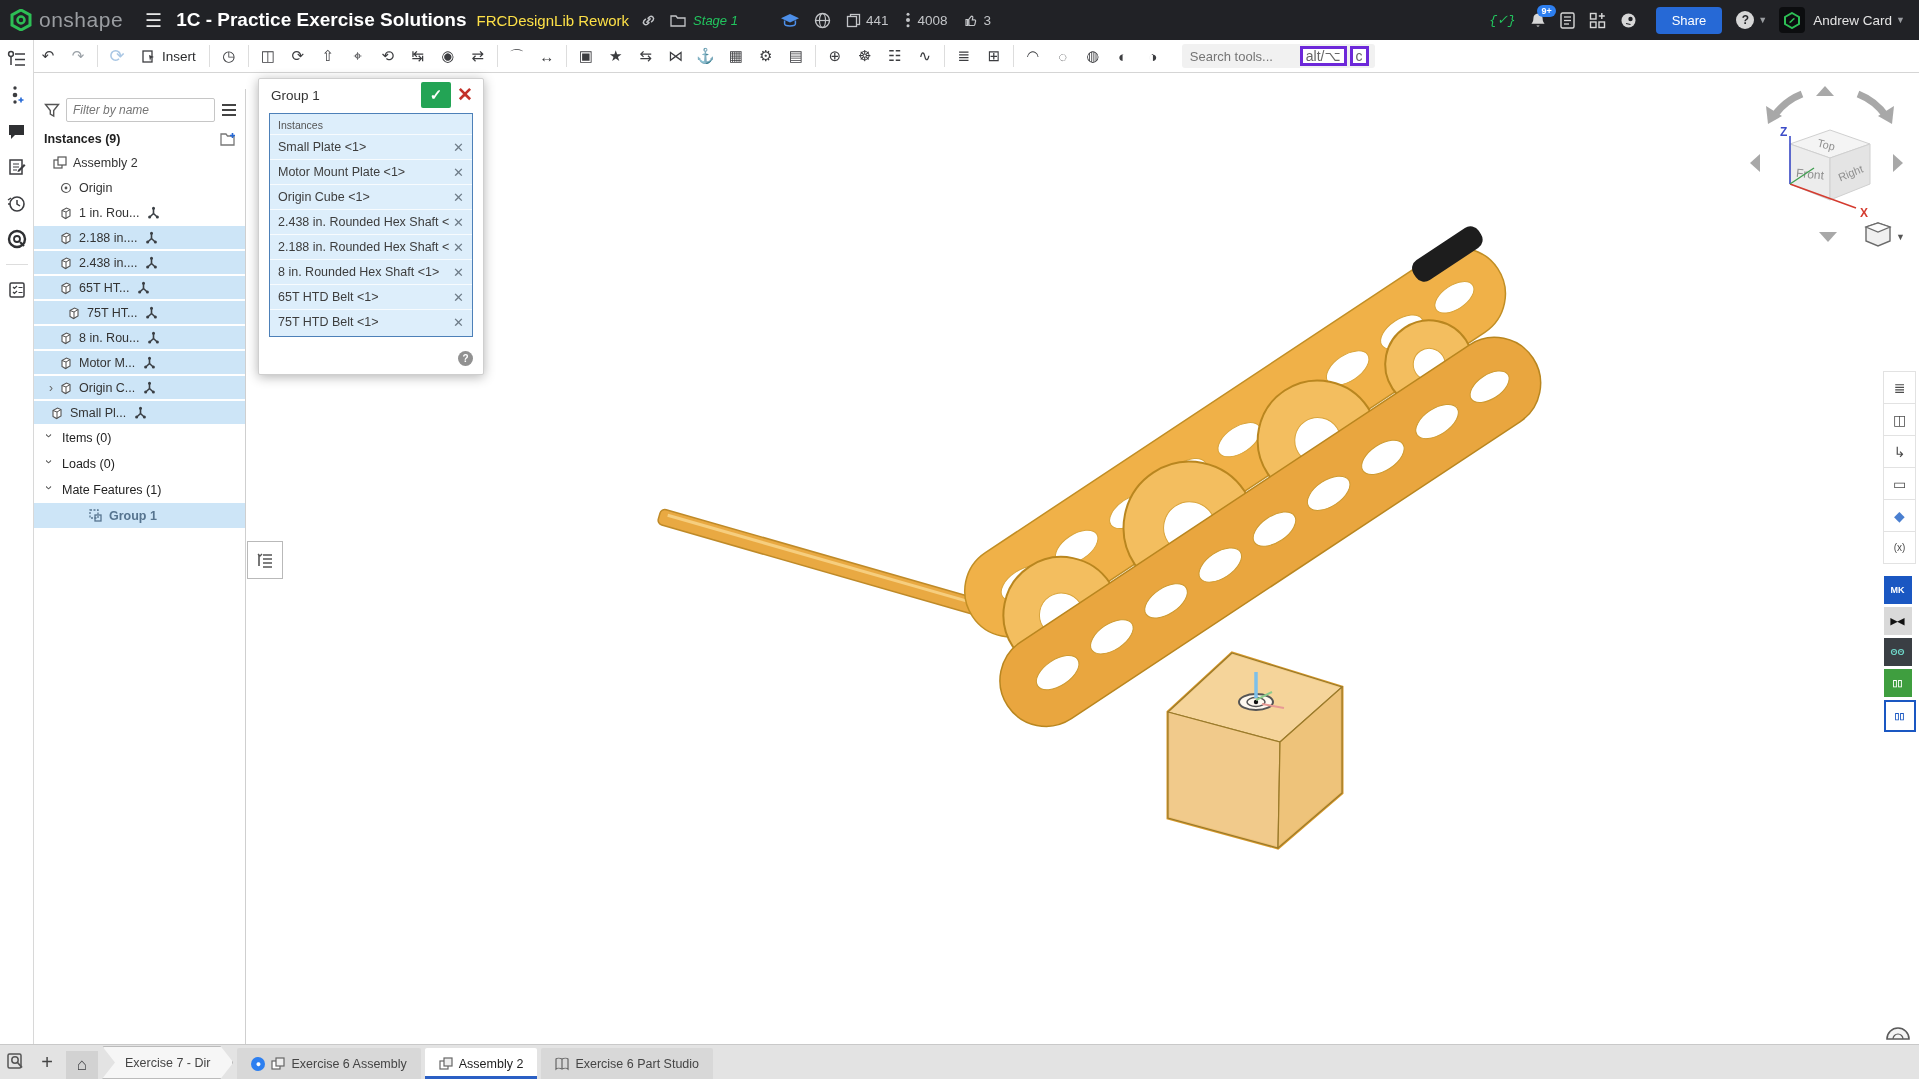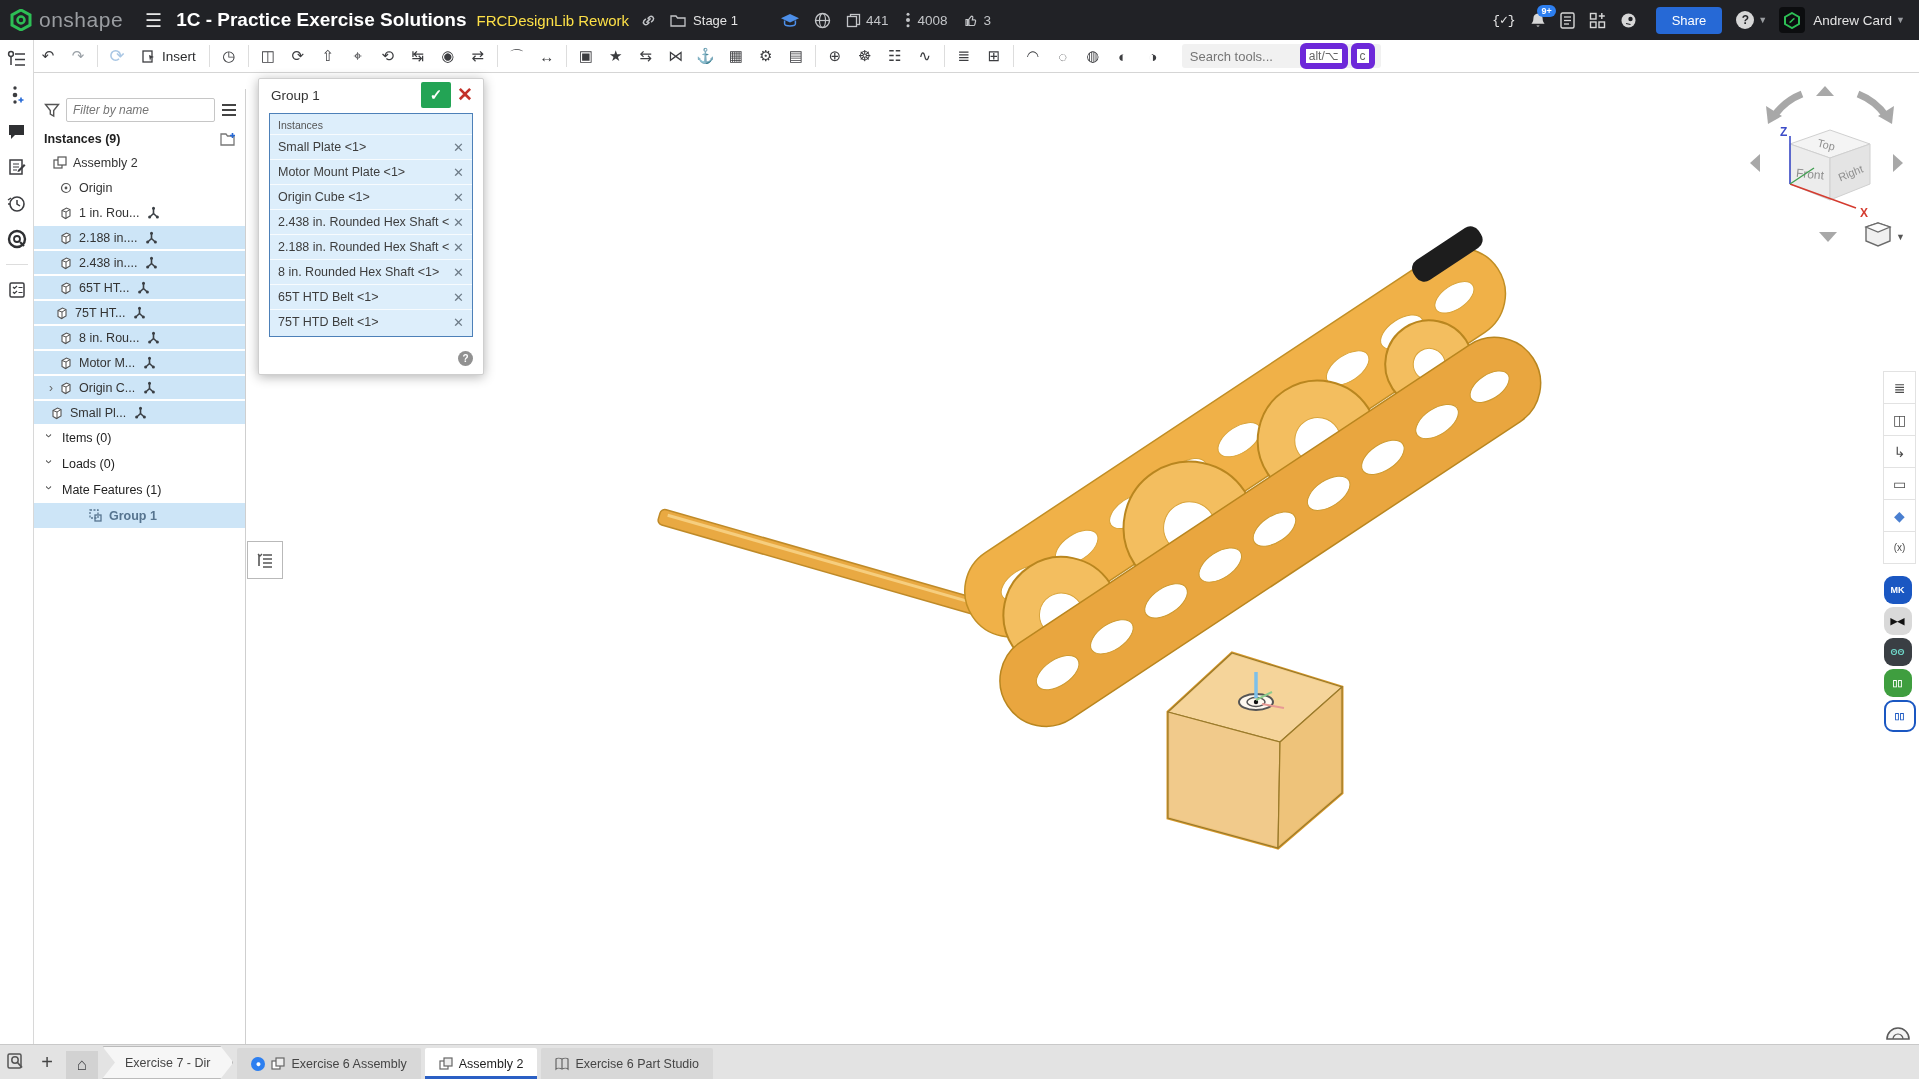--- a/index.html
+++ b/index.html
@@ -8,40 +8,40 @@
   svg{display:block;}
 
   
   .topbar{position:absolute;left:0;top:0;width:1919px;height:40px;background:#212226;display:flex;align-items:center;z-index:60;color:#cfcfcf;}
   .logo{display:flex;align-items:center;margin-left:10px;gap:7px;}
   .logo-word{font-size:21px;color:#9a9da1;letter-spacing:.5px;}
   .hamburger{color:#e8e8e8;font-size:19px;margin:0 14px 0 22px;cursor:pointer;}
   .doc-title{color:#fff;font-size:19px;font-weight:bold;white-space:nowrap;}
   .doc-sub{color:#fde047;font-size:15px;margin-left:10px;white-space:nowrap;}
   .tb-ico{display:flex;align-items:center;justify-content:center;margin:0 7px;cursor:pointer;}
-  .tb-txt{font-size:13px;color:#e5e5e5;}
+  .tb-txt{font-size:13px;color:#22c55e;font-style:italic;}
   .stat{display:flex;align-items:center;gap:5px;margin:0 8px;font-size:13.5px;color:#c3c5c8;}
   .spacer{flex:1;}
   .badge{position:absolute;top:-7px;right:-10px;background:#2d7ff0;color:#fff;font-size:9px;font-weight:bold;border-radius:7px;padding:1px 4px;}
   .share-btn{background:#2669d6;color:#fff;font-size:13px;border:none;border-radius:4px;padding:6px 16px;margin:0 12px;cursor:pointer;}
   .help-circ{width:18px;height:18px;border-radius:50%;background:#d7d7d7;color:#25262a;font-weight:bold;font-size:12px;display:flex;align-items:center;justify-content:center;}
   .caret{color:#9a9da1;font-size:9px;margin-left:4px;}
   .avatar{width:26px;height:26px;background:#0c0d0f;border-radius:4px;display:flex;align-items:center;justify-content:center;margin:0 8px 0 10px;}
   .user-name{color:#e4e4e4;font-size:13.5px;}
 
   
   .toolbar{position:absolute;left:33px;top:40px;right:0;height:32px;background:#fff;border-bottom:1px solid #d5d5d5;display:flex;align-items:center;z-index:40;}
   .ticon{width:30px;height:26px;display:flex;align-items:center;justify-content:center;font-size:15px;color:#3c3d40;cursor:pointer;flex:0 0 auto;}
   .ticon.muted{color:#9aa0a6;}
   .ticon.disabled{color:#aac7e4;font-size:18px;}
   .tsep{width:1px;height:22px;background:#ddd;margin:0 4px;flex:0 0 auto;}
   .insert-btn{display:flex;align-items:center;gap:6px;font-size:13.5px;color:#2b2c2e;padding:3px 9px;cursor:pointer;flex:0 0 auto;}
   .search-wrap{margin-left:14px;display:flex;align-items:center;background:#f1f1f1;border-radius:3px;height:24px;padding:0 6px;flex:0 0 auto;}
   .search-wrap input{border:none;background:transparent;outline:none;font-size:13px;width:105px;color:#444;font-family:"Liberation Sans",sans-serif;}
-  .kbd{font-size:12px;color:#666;background:#fff;border:6px solid #6d28d9;border-radius:6px;padding:0 3px;margin-left:3px;line-height:14px;}
+  .kbd{font-size:14px;color:#666;background:#fff;border:3px solid #6d28d9;border-radius:0;padding:0 3px;margin-left:3px;line-height:14px;}
 
   
   .leftstrip{position:absolute;left:0;top:40px;bottom:34px;width:33px;background:#fff;border-right:1px solid #d8d8d8;z-index:45;display:flex;flex-direction:column;align-items:center;padding-top:8px;gap:14px;}
   .strip-ico{width:22px;height:22px;display:flex;align-items:center;justify-content:center;cursor:pointer;}
   .strip-div{width:22px;height:1px;background:#ddd;}
 
   
   .leftpanel{position:absolute;left:34px;top:89px;width:211px;bottom:34px;background:#fff;border-right:1px solid #cfcfcf;z-index:30;font-size:12.5px;color:#333;}
   .filter-row{display:flex;align-items:center;gap:6px;padding:9px 8px 6px 10px;}
   .filter-row input{flex:1;min-width:0;border:1px solid #c6c6c6;border-radius:2px;height:22px;font-size:12px;font-style:italic;padding:0 6px;color:#555;outline:none;font-family:"Liberation Sans",sans-serif;}
@@ -79,21 +79,21 @@
   .inst-row{height:24px;display:flex;align-items:center;padding:0 8px;border-top:1px solid rgba(255,255,255,.75);font-size:12.5px;color:#3d3d3d;}
   .inst-row .nm{flex:1;overflow:hidden;white-space:nowrap;}
   .inst-row .rm{color:#6d7b87;font-size:13px;cursor:pointer;padding-left:4px;}
   .dlg-foot{display:flex;justify-content:flex-end;padding:4px 10px 8px 0;}
   .dlg-help{width:15px;height:15px;border-radius:50%;background:#919191;color:#fff;font-size:10px;font-weight:bold;display:flex;align-items:center;justify-content:center;cursor:pointer;}
 
   
   .rail{position:absolute;right:1px;top:372px;width:37px;display:flex;flex-direction:column;align-items:center;z-index:20;}
   .rail-btn{width:31px;height:31px;background:#fff;border:1px solid #e2e2e2;display:flex;align-items:center;justify-content:center;font-size:14px;color:#4c4c4c;cursor:pointer;margin-top:-1px;}
   .rail-gap{height:9px;}
-  .app-tile{width:28px;height:28px;border-radius:9px;margin:3px 0;display:flex;align-items:center;justify-content:center;cursor:pointer;font-weight:bold;}
+  .app-tile{width:28px;height:28px;border-radius:0;margin:3px 0;display:flex;align-items:center;justify-content:center;cursor:pointer;font-weight:bold;}
 
   
   .bottombar{position:absolute;left:0;bottom:0;width:1919px;height:34px;background:#e3e3e3;border-top:1px solid #c9c9c9;display:flex;align-items:flex-end;z-index:50;}
   .bb-ico{height:34px;display:flex;align-items:center;justify-content:center;cursor:pointer;color:#555;}
   .home-tile{width:32px;height:28px;background:#d2d2d2;display:flex;align-items:center;justify-content:center;margin:0 4px 0 6px;cursor:pointer;}
   .tab{height:31px;display:flex;align-items:center;gap:6px;padding:0 14px;font-size:12.5px;color:#454545;background:#d8d8d8;margin-right:4px;cursor:pointer;position:relative;border-radius:2px 2px 0 0;white-space:nowrap;}
   .tab.arrow{background:#f6f6f6;clip-path:polygon(0 0,calc(100% - 13px) 0,100% 50%,calc(100% - 13px) 100%,0 100%,13px 50%);padding:0 22px;border:1px solid #bbb;}
   .tab.active{background:#fff;color:#1f1f1f;}
   .tab.active::after{content:"";position:absolute;left:0;right:0;bottom:0;height:3px;background:#2a5fc4;}
   .status-dot{width:14px;height:14px;border-radius:50%;background:#2d7ff0;color:#fff;font-size:9px;display:flex;align-items:center;justify-content:center;}
@@ -497,21 +497,21 @@
     <span class="tmate">
       <svg width="13" height="13" viewBox="0 0 13 13">
             <path d="M6.5 2.5v5M6.5 7.5L2.8 11M6.5 7.5l3.7 3.5" stroke="#3a3f44" stroke-width="1.6" fill="none"></path>
             <circle cx="6.5" cy="2.3" r="1.5" fill="#3a3f44"></circle>
             <circle cx="2.6" cy="11" r="1.5" fill="#3a3f44"></circle>
             <circle cx="10.4" cy="11" r="1.5" fill="#3a3f44"></circle>
           </svg>
     </span>
   </div>
 
-  <div class="trow k-part sel mate" style="padding-left: 6px;">
+  <div class="trow k-part sel mate" style="padding-left: 18px;">
     <span class="tchev">›</span>
     <span class="tico">
 
       <svg class="ki i-part" width="14" height="14" viewBox="0 0 14 14">
             <path d="M3 4.5L7.5 2l3.5 1.5v6.5L6.5 12.5 3 10.5z" fill="#fff" stroke="#555" stroke-width="1.1"></path>
             <path d="M3 4.5l4 1.5 4-2.5M7 6v6.5" fill="none" stroke="#555" stroke-width="1"></path>
           </svg>
     </span>
     <span class="tlabel">75T HT...</span>
     <span class="tmate">

